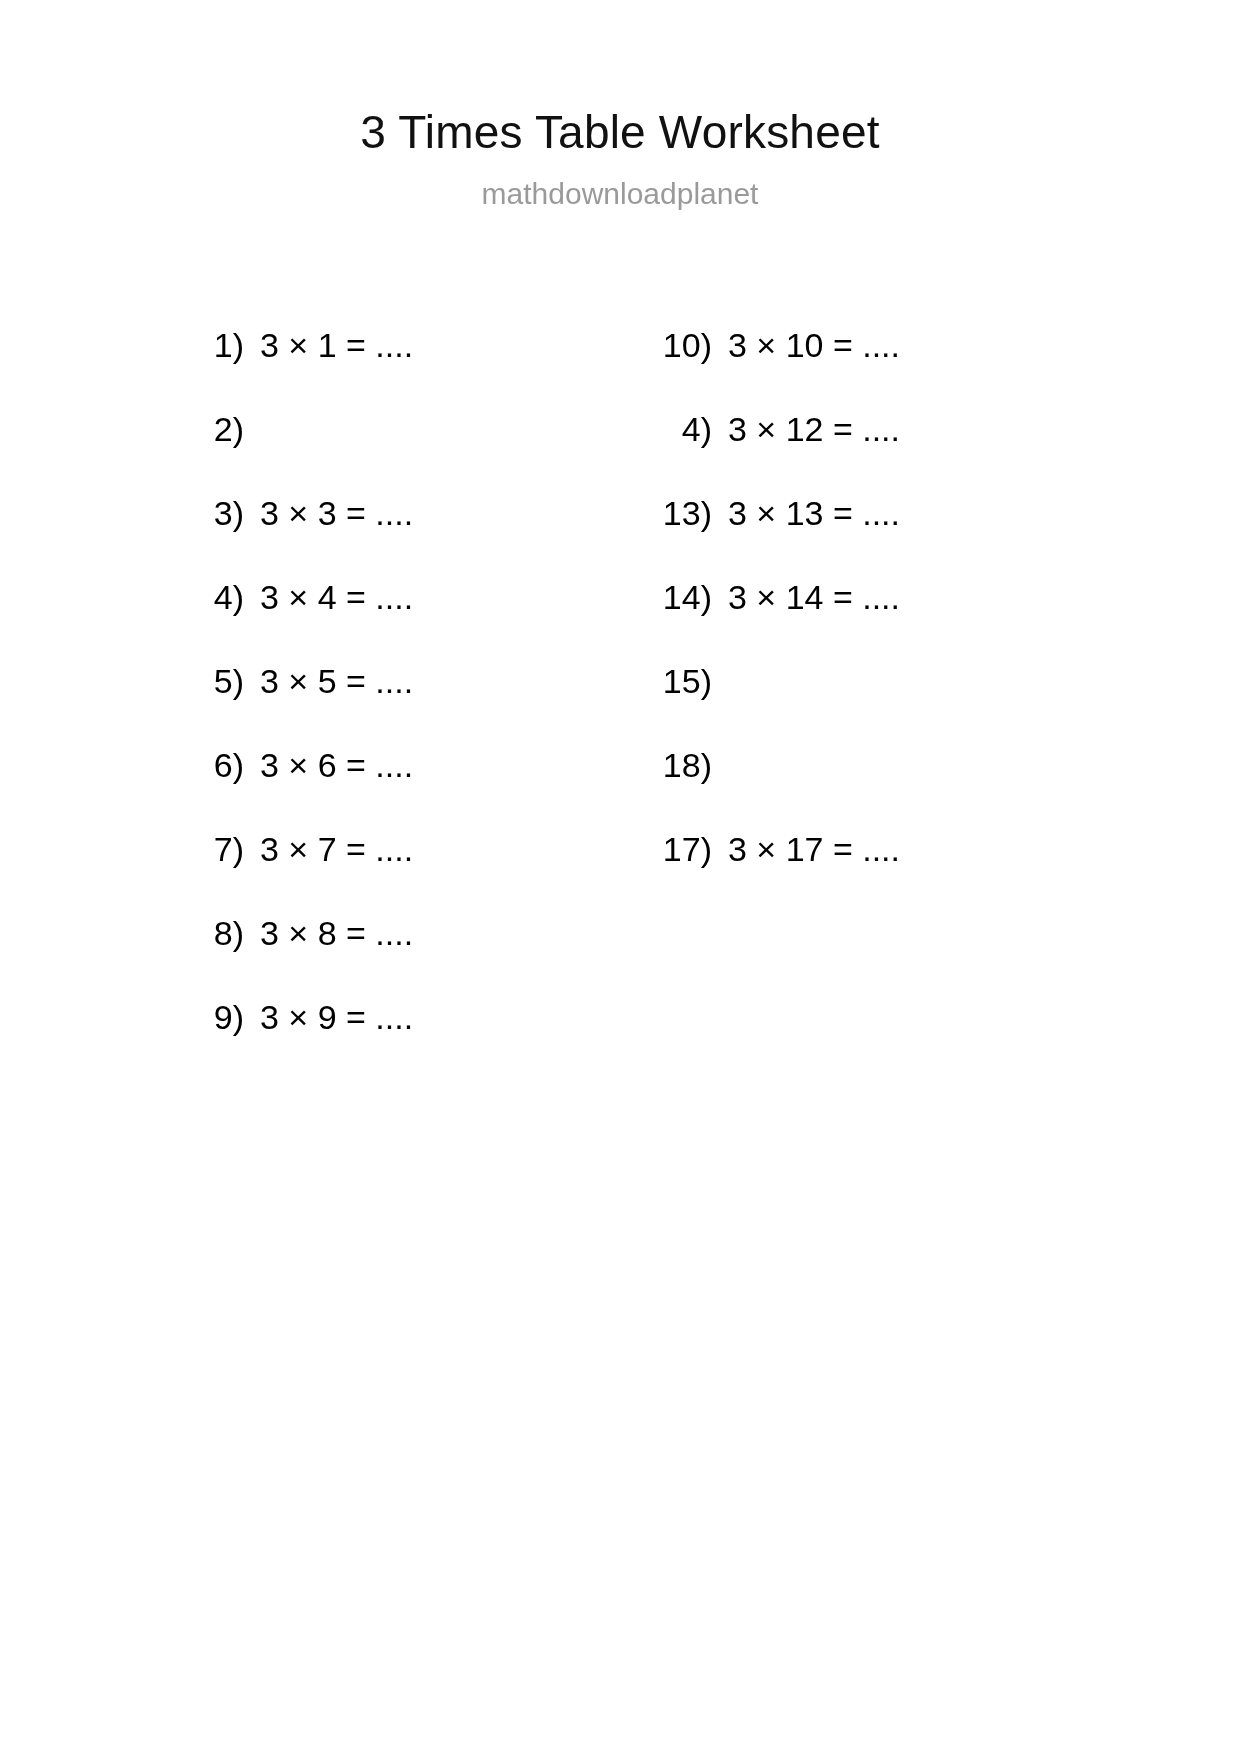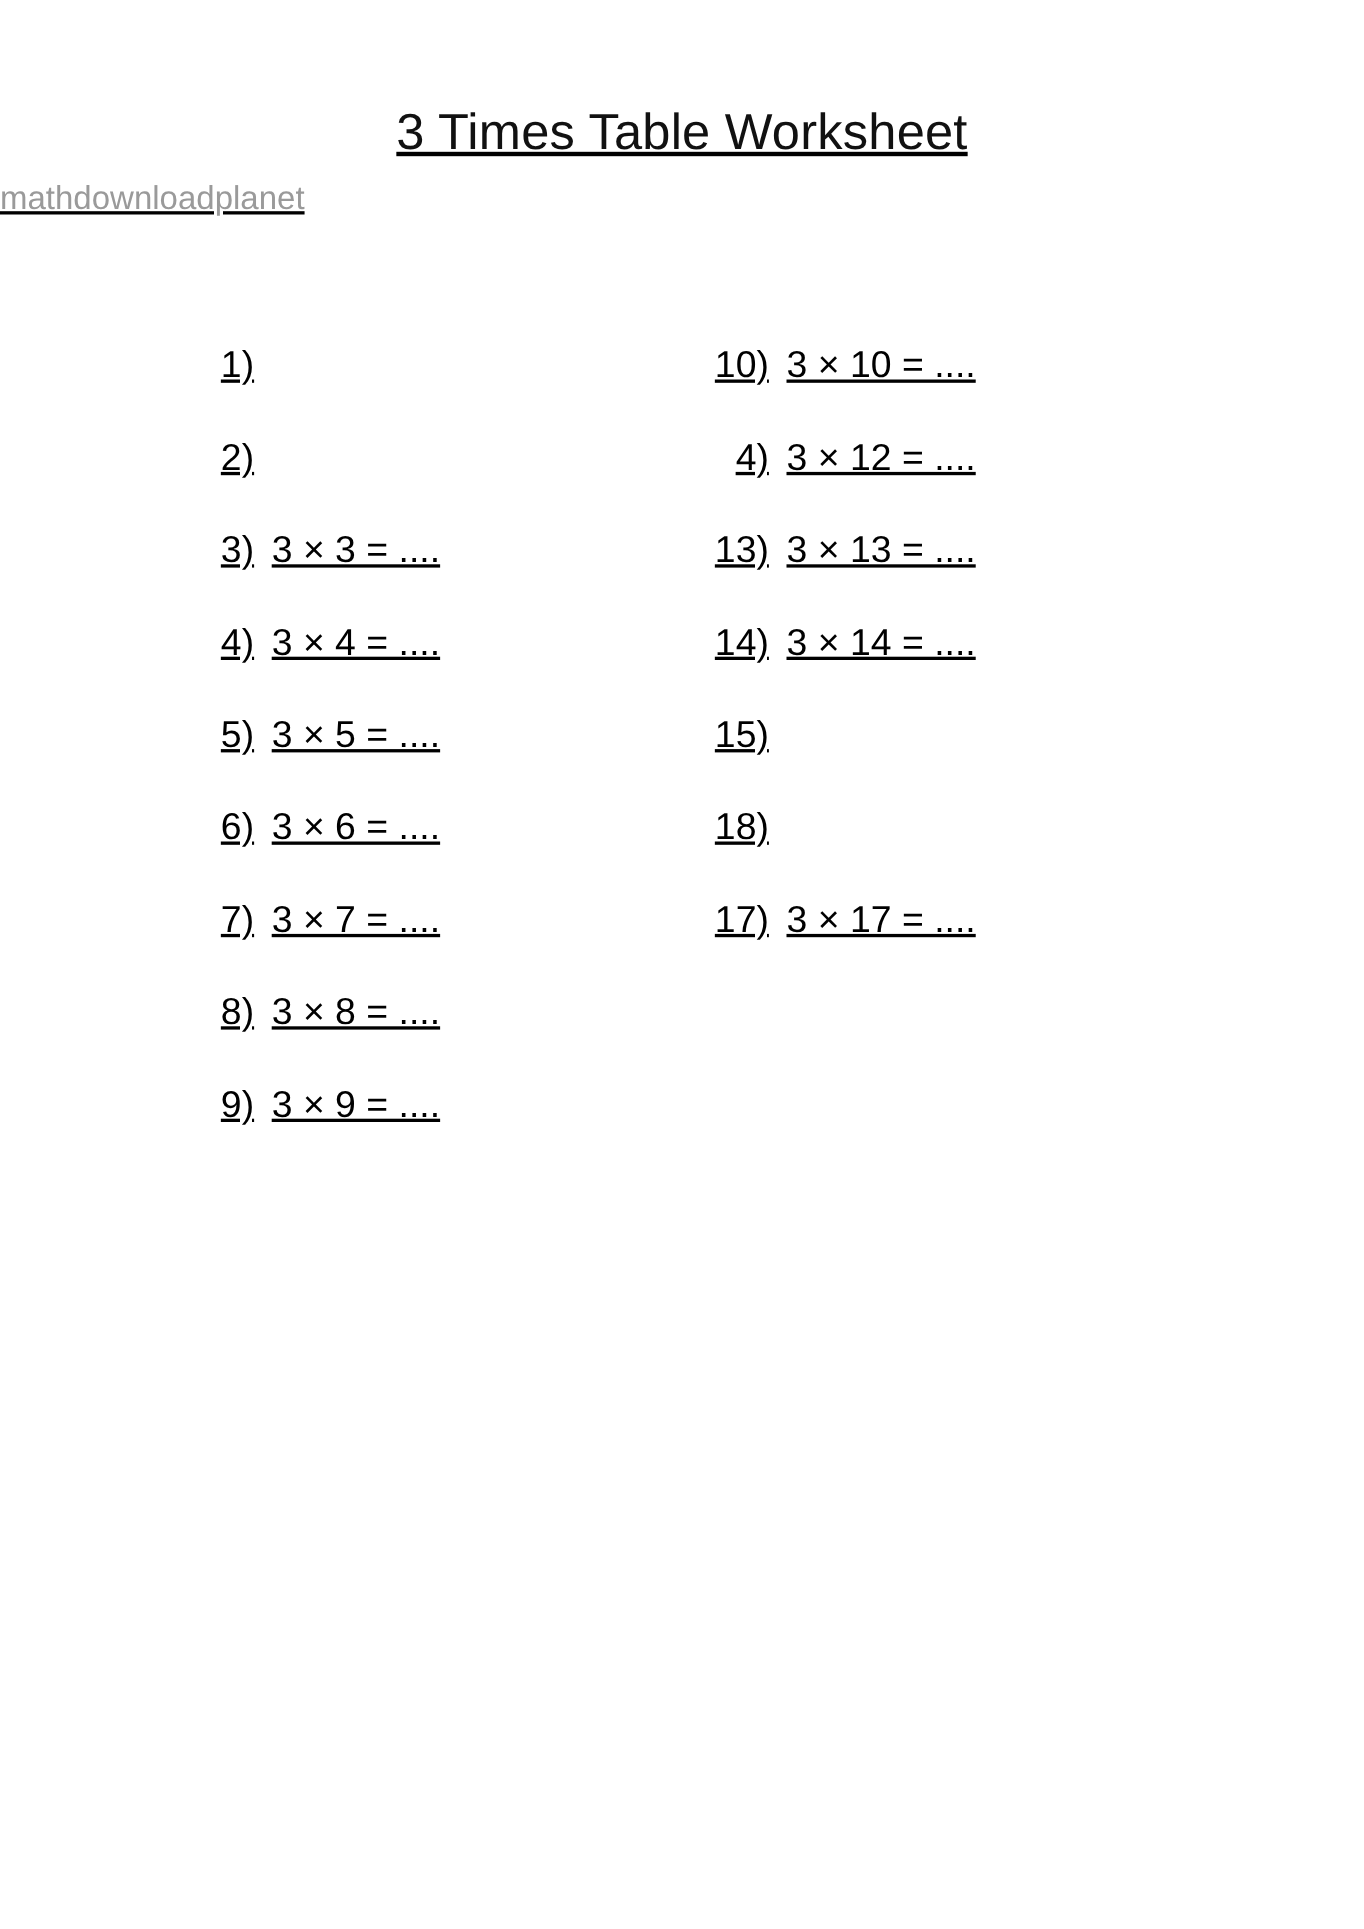--- a/index.html
+++ b/index.html
@@ -12,34 +12,34 @@
     height: 1754px;
     font-family: "Liberation Sans", sans-serif;
     color: #000000;
     position: relative;
     overflow: hidden;
   }
   .sheet {
     width: 1240px;
     height: 1754px;
     box-sizing: border-box;
-    padding: 0;
+    padding: 13px;
     position: relative;
-    text-decoration: underline;
   }
   .title {
     text-align: center;
     font-size: 46px;
     font-weight: 400;
     color: #111111;
     margin: 0;
     padding-top: 92px;
     letter-spacing: 0.2px;
   }
   .subtitle {
+    text-align: center;
     font-size: 30px;
     font-weight: 400;
     color: #9a9a9a;
     margin: 0;
     padding-top: 18px;
   }
   .columns {
     display: flex;
     flex-direction: row;
     margin-top: 92px;
@@ -84,20 +84,21 @@
 
   <h1 class="title">3 Times Table Worksheet</h1>
   <div class="subtitle">mathdownloadplanet</div>
 
   <div class="columns">
 
     <div class="column left">
 
       <div class="problem">
         <span class="num">1)</span>
+        <span class="expr">3 × 1 = ....</span>
       </div>
 
       <div class="problem">
         <span class="num">2)</span>
       </div>
 
       <div class="problem">
         <span class="num">3)</span>
         <span class="expr">3 × 3 = ....</span>
       </div>

